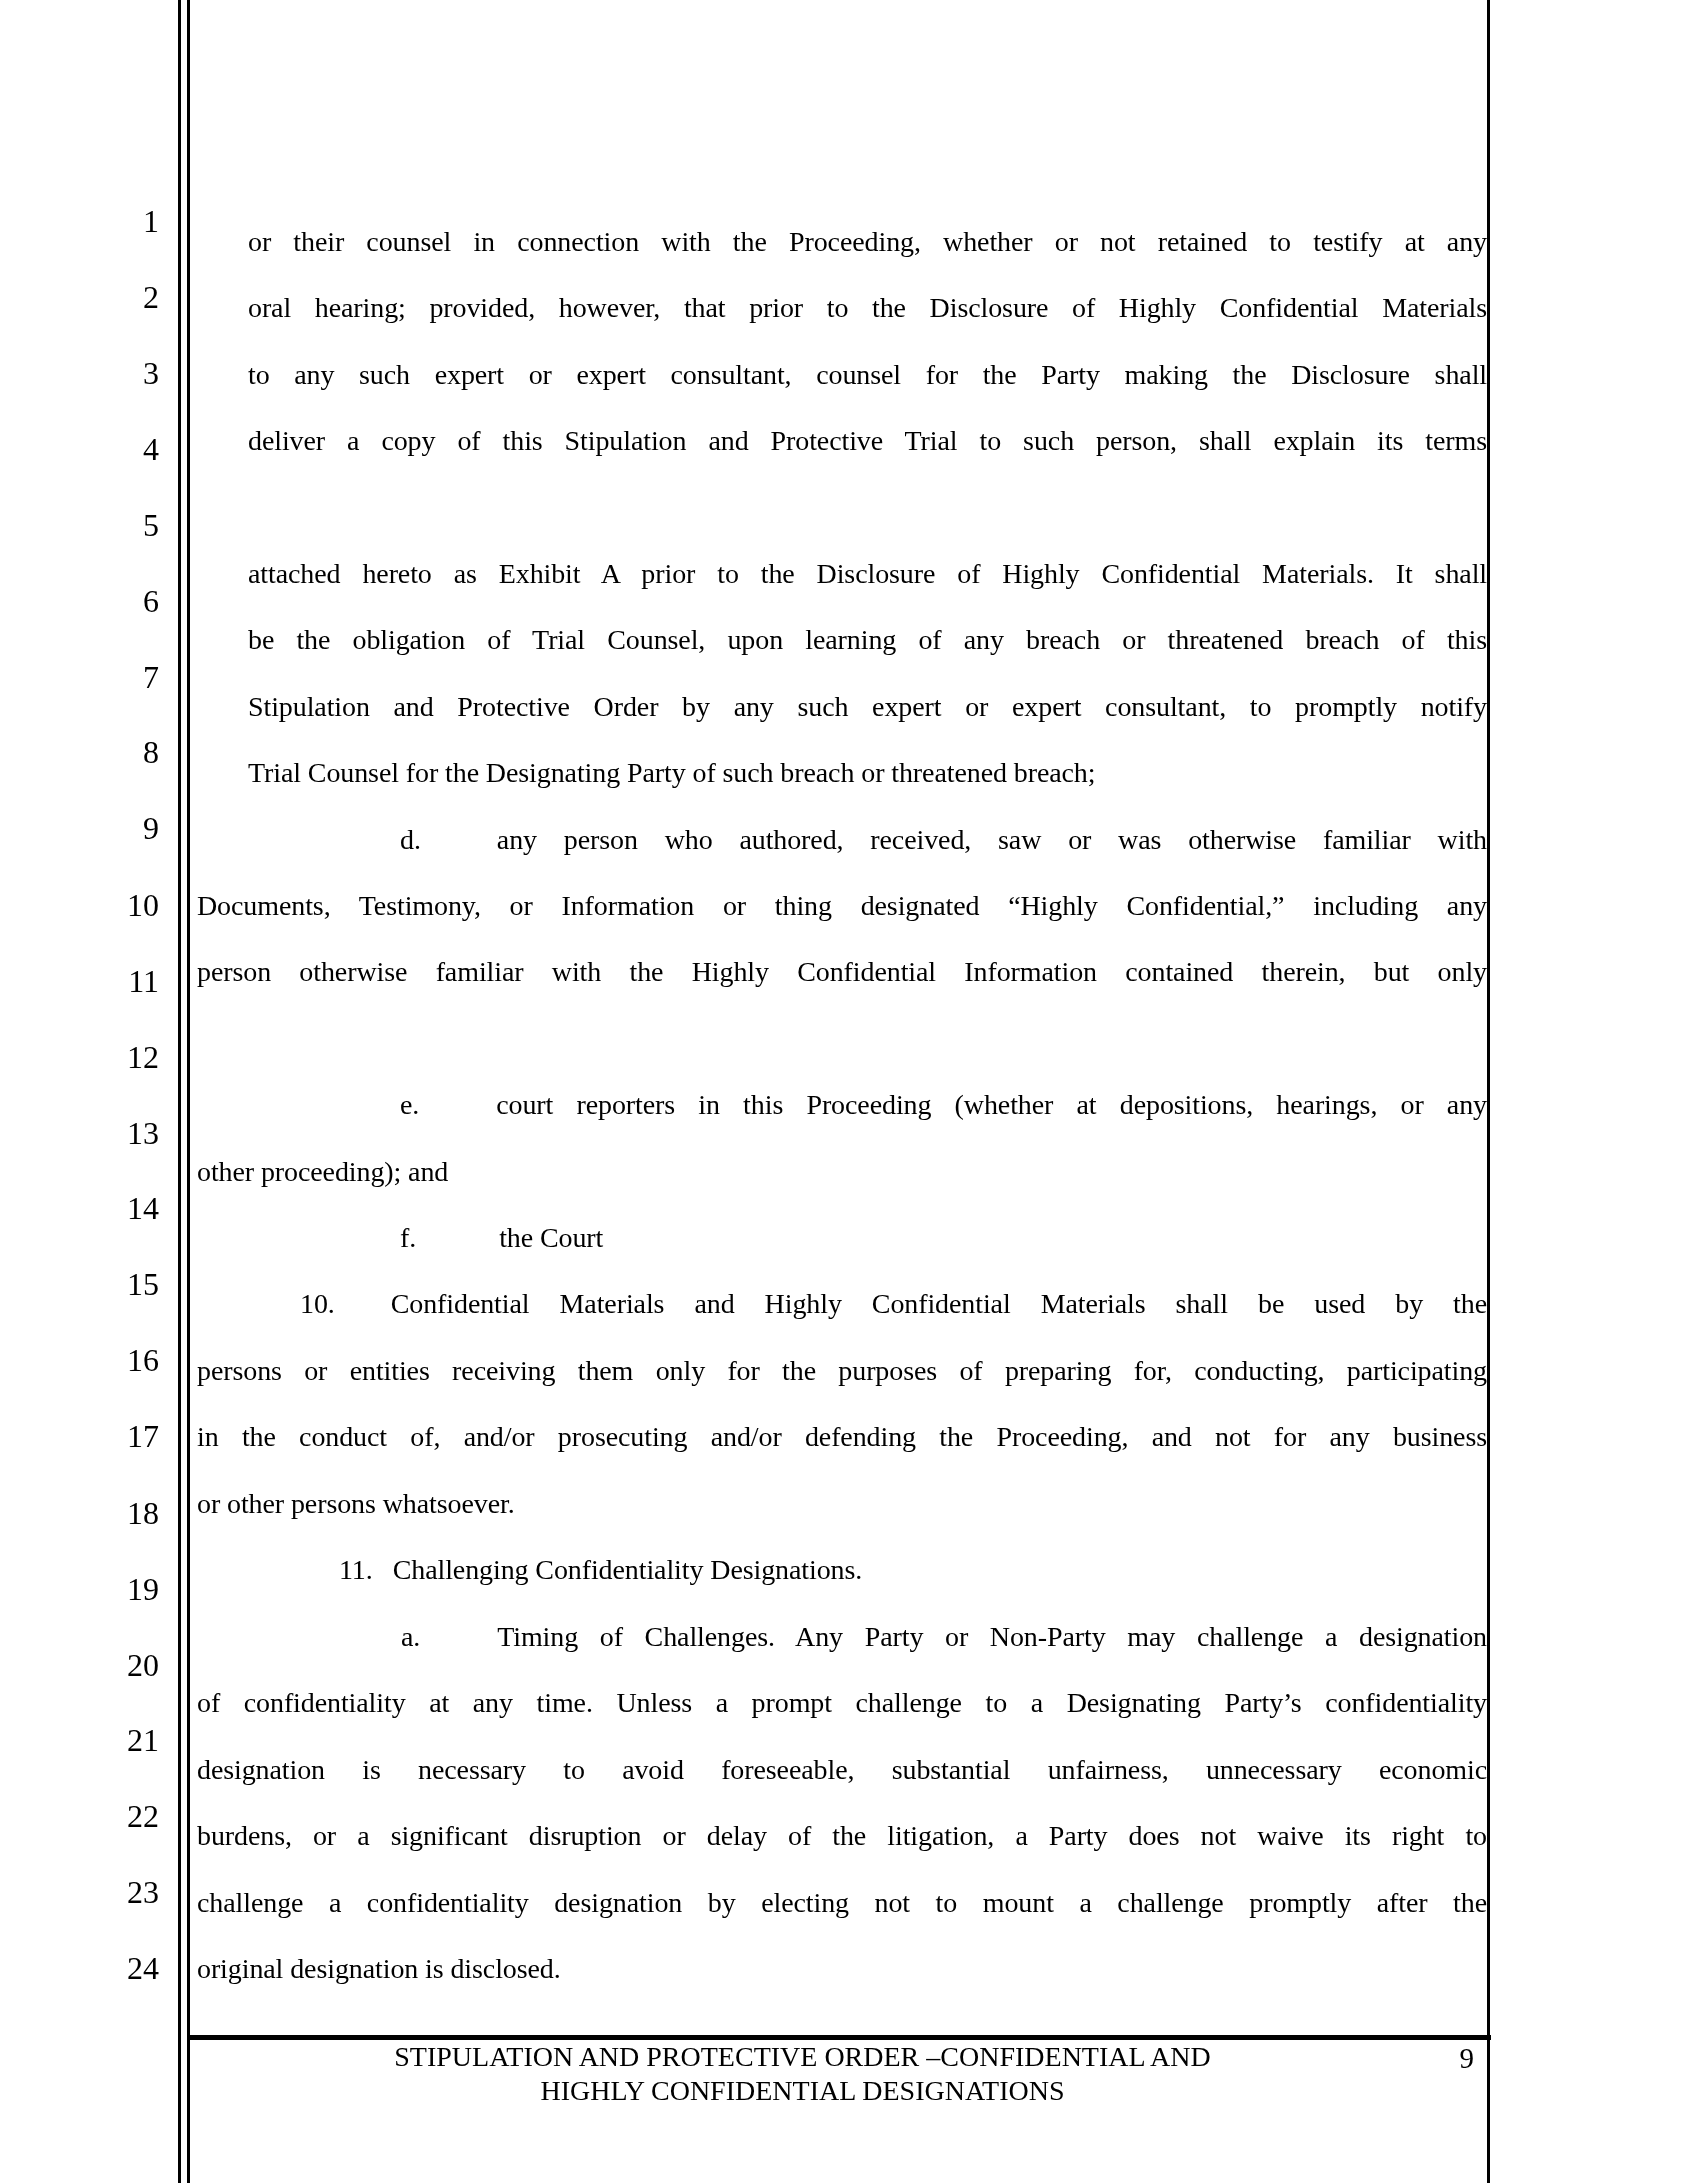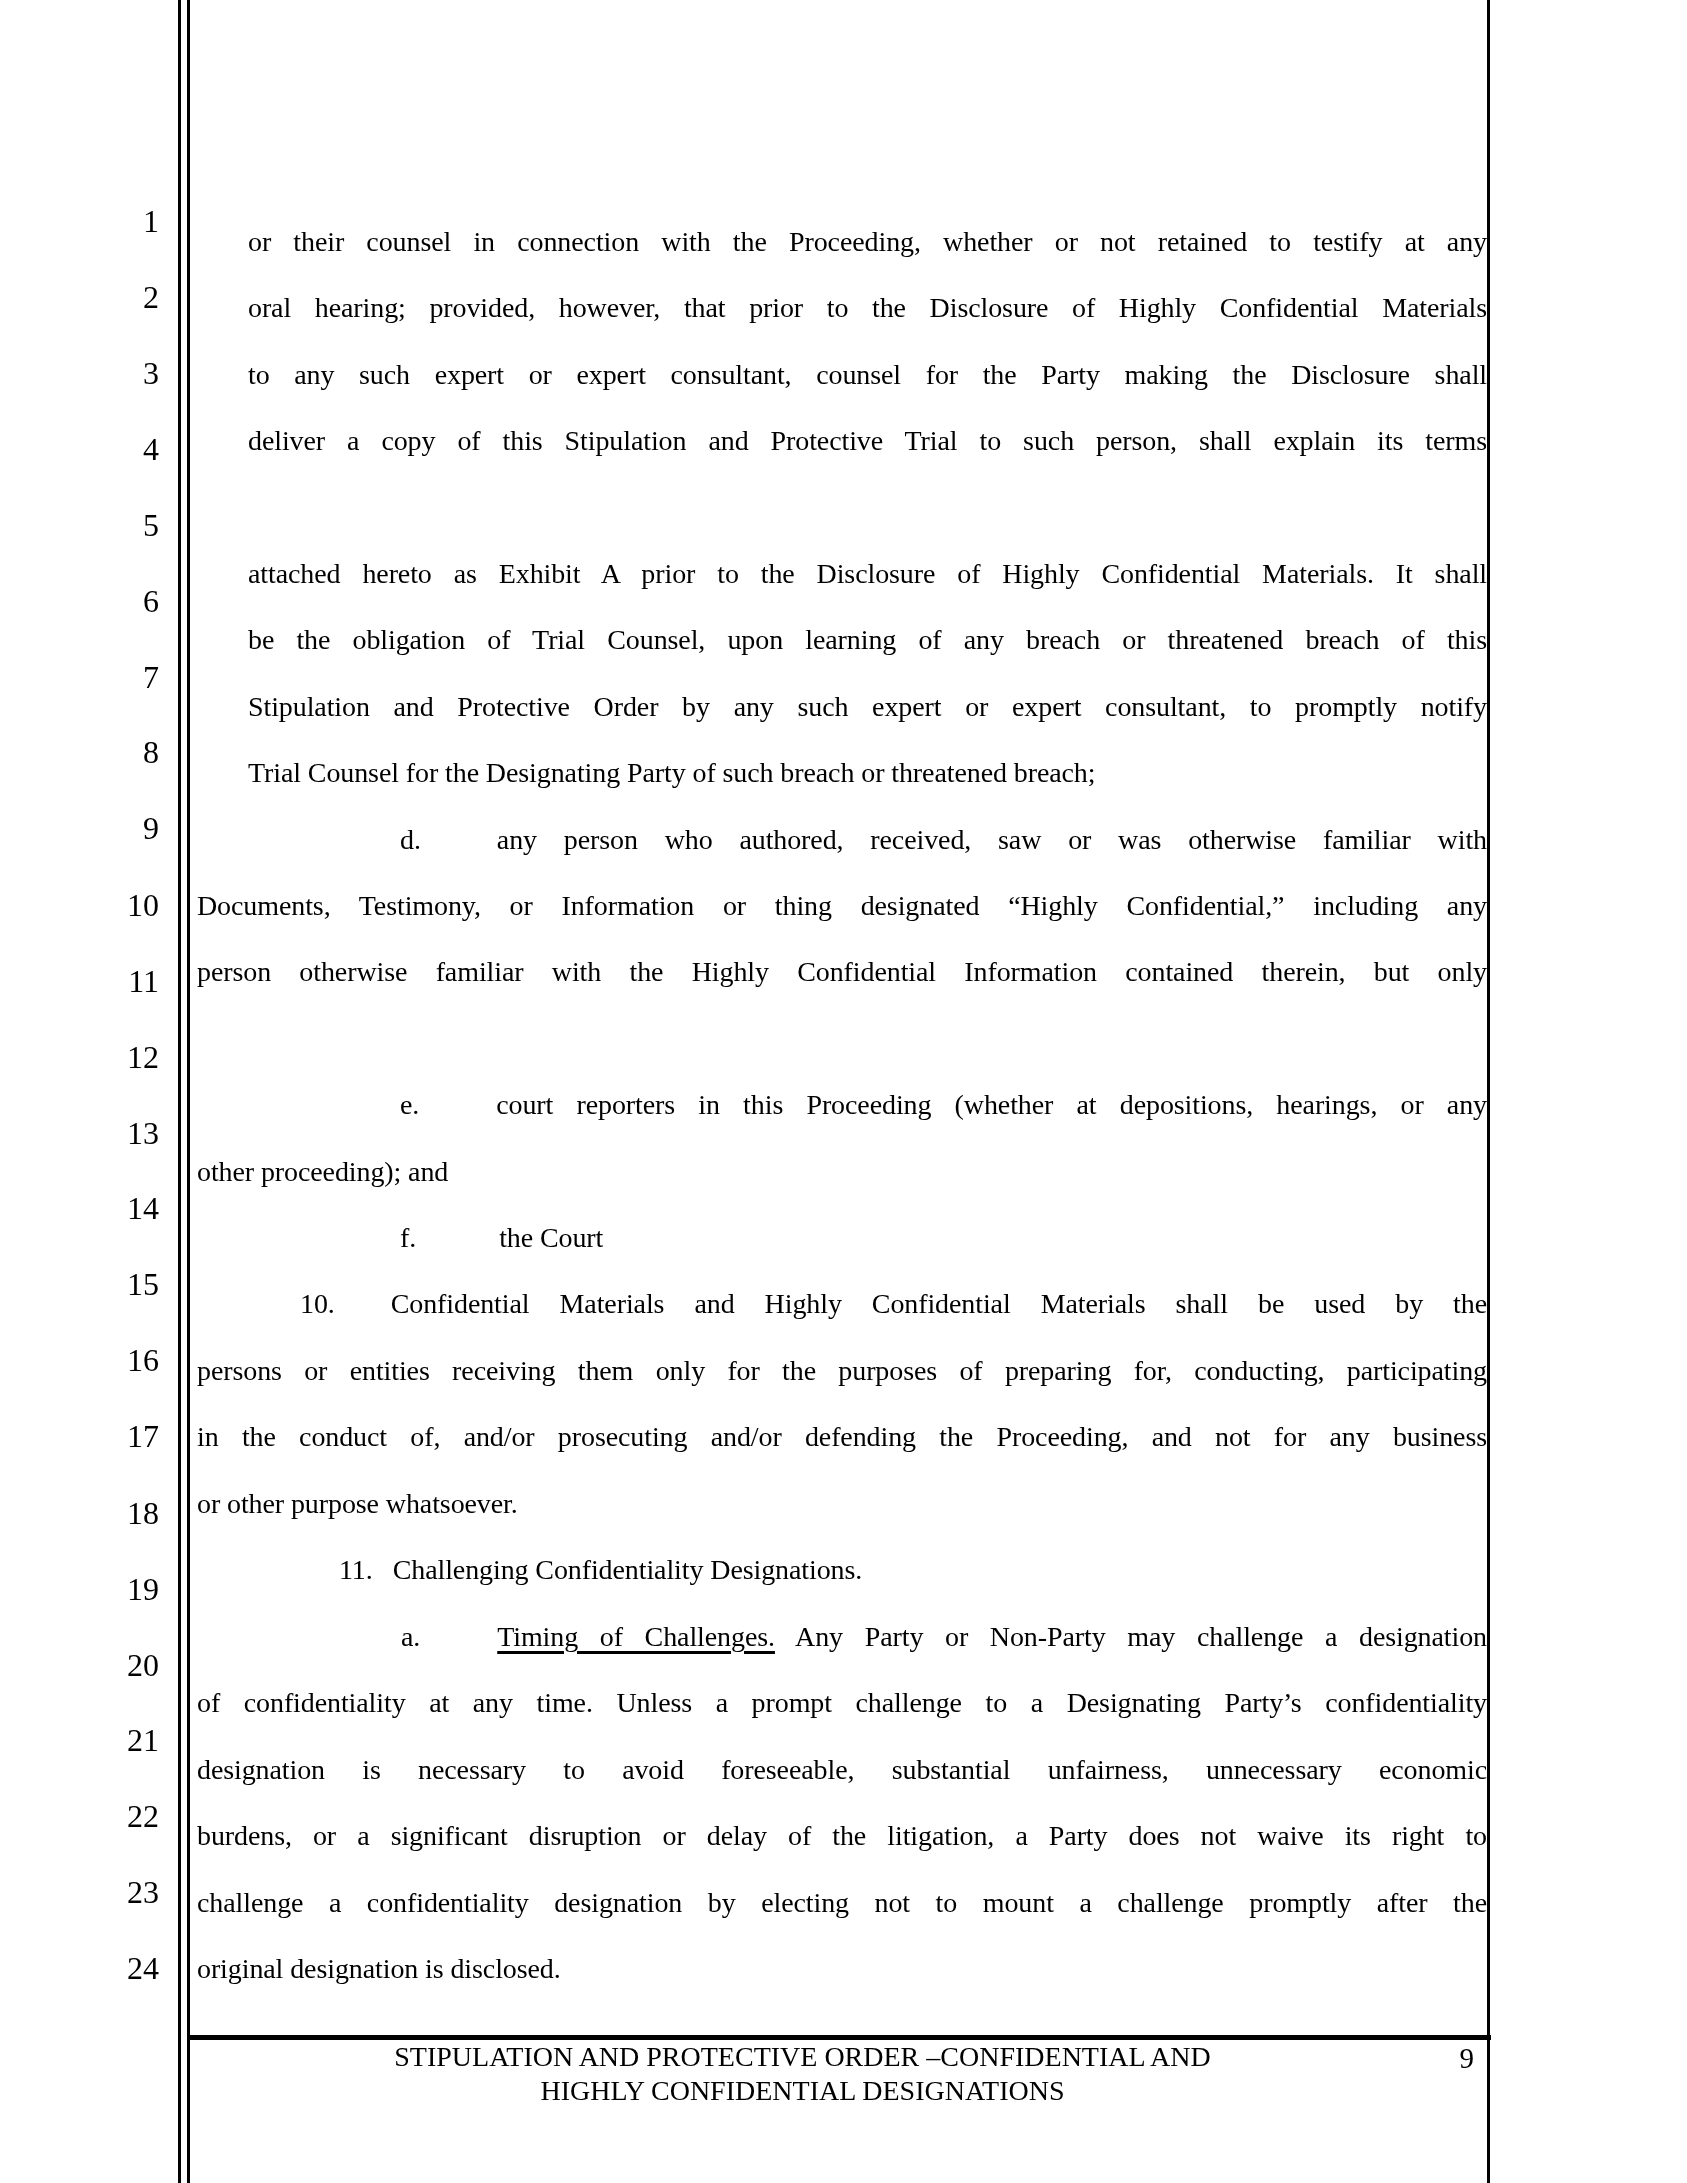--- a/index.html
+++ b/index.html
@@ -22,21 +22,20 @@
   .tl{
     position:absolute;left:197px;width:1290px;
     box-sizing:border-box;
     font-size:28px;line-height:33px;letter-spacing:-0.1px;
     white-space:normal;
   }
   .j{text-align:justify;text-align-last:justify;}
   .q{padding-left:51px;}
   .gap{display:inline-block;height:0.7px;}
   .u{
-    text-decoration:underline;
     text-decoration-thickness:3.3px;
     text-underline-offset:5.3px;
     margin-top:47px;
   }
   .footer-rule{position:absolute;left:189px;top:2035px;width:1302px;height:4.6px;background:#000;}
   .footer-title{
     position:absolute;left:197px;top:2040px;width:1211px;
     text-align:center;font-size:28px;line-height:34px;
   }
   .page-num{
@@ -92,21 +91,21 @@
   <div class="tl j" style="top:955px">person otherwise familiar with the Highly Confidential Information contained therein, but only</div>
 
   <div class="tl j" style="top:1088px;padding-left:203px"><span>e.</span><span class="gap" style="width:77px"></span><span>court reporters in this Proceeding (whether at depositions, hearings, or any</span></div>
   <div class="tl" style="top:1155px">other proceeding); and</div>
 
   <div class="tl" style="top:1221px;padding-left:203px"><span>f.</span><span class="gap" style="width:83px"></span><span>the Court</span></div>
 
   <div class="tl j" style="top:1287px;padding-left:103px"><span>10.</span><span class="gap" style="width:56px"></span><span>Confidential Materials and Highly Confidential Materials shall be used by the</span></div>
   <div class="tl j" style="top:1354px">persons or entities receiving them only for the purposes of preparing for, conducting, participating</div>
   <div class="tl j" style="top:1420px">in the conduct of, and/or prosecuting and/or defending the Proceeding, and not for any business</div>
-  <div class="tl" style="top:1487px">or other purpose whatsoever.</div>
+  <div class="tl" style="top:1487px">or other persons whatsoever.</div>
 
   <div class="tl" style="top:1553px;padding-left:142px"><span>11.</span><span class="gap" style="width:20px"></span><span>Challenging Confidentiality Designations.</span></div>
 
   <div class="tl j" style="top:1620px;padding-left:204px"><span>a.</span><span class="gap" style="width:77px"></span><span class="u">Timing of Challenges.</span> <span>Any Party or Non-Party may challenge a designation</span></div>
   <div class="tl j" style="top:1686px">of confidentiality at any time. Unless a prompt challenge to a Designating Party’s confidentiality</div>
   <div class="tl j" style="top:1753px">designation is necessary to avoid foreseeable, substantial unfairness, unnecessary economic</div>
   <div class="tl j" style="top:1819px">burdens, or a significant disruption or delay of the litigation, a Party does not waive its right to</div>
   <div class="tl j" style="top:1886px">challenge a confidentiality designation by electing not to mount a challenge promptly after the</div>
   <div class="tl" style="top:1952px">original designation is disclosed.</div>
 

